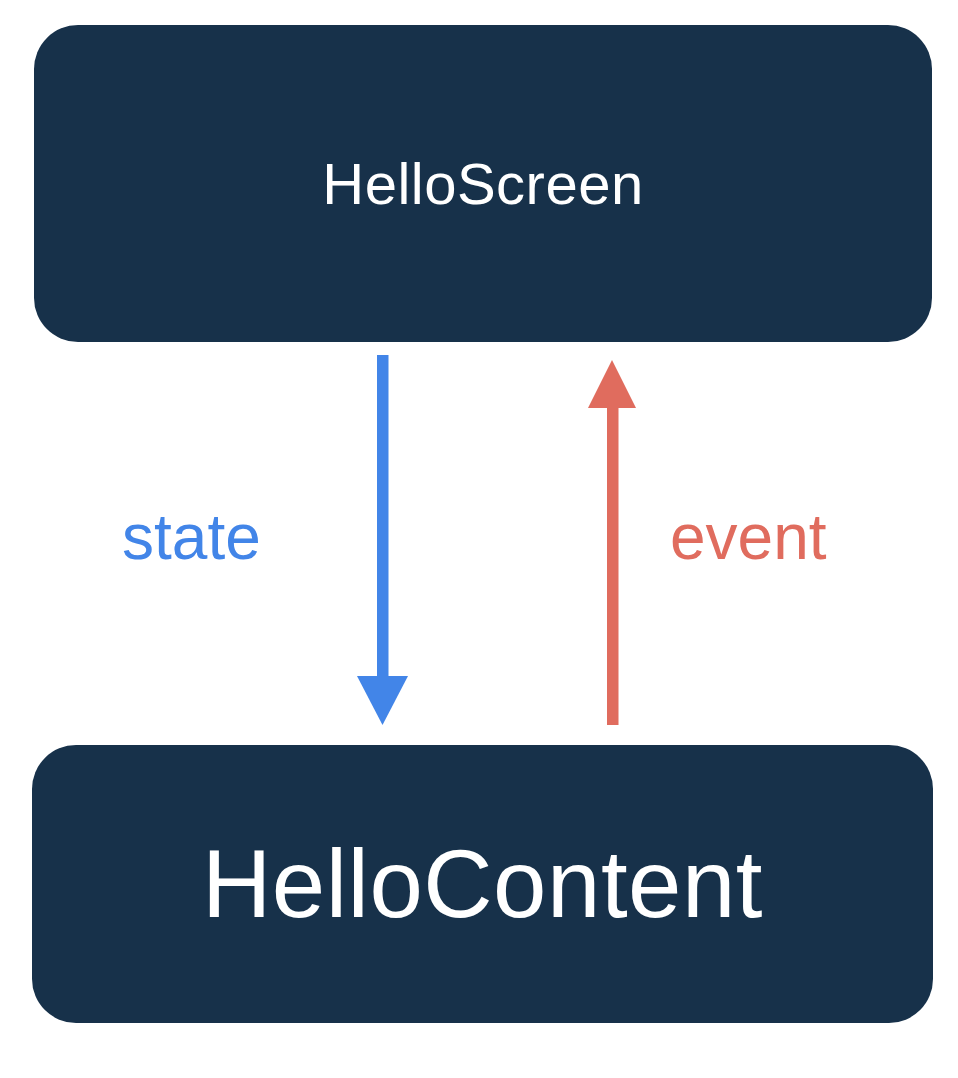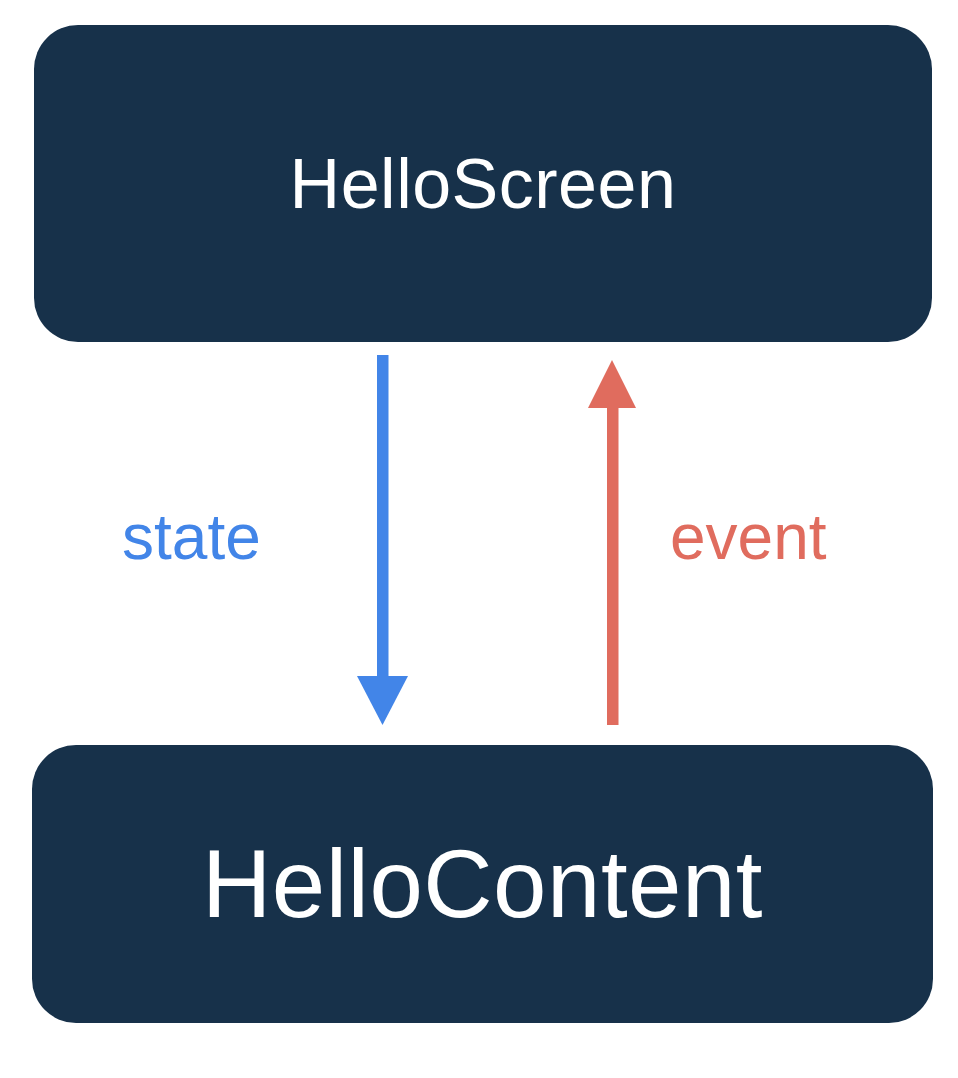--- a/index.html
+++ b/index.html
@@ -40,21 +40,21 @@
     white-space: nowrap;
   }
 
   #node-hello-screen {
     left: 34px;
     top: 25px;
     width: 898px;
     height: 317px;
   }
   #node-hello-screen .node-label {
-    font-size: 70px;
+    font-size: 58px;
   }
 
   #node-hello-content {
     left: 32px;
     top: 745px;
     width: 901px;
     height: 278px;
   }
   #node-hello-content .node-label {
     font-size: 96px;

